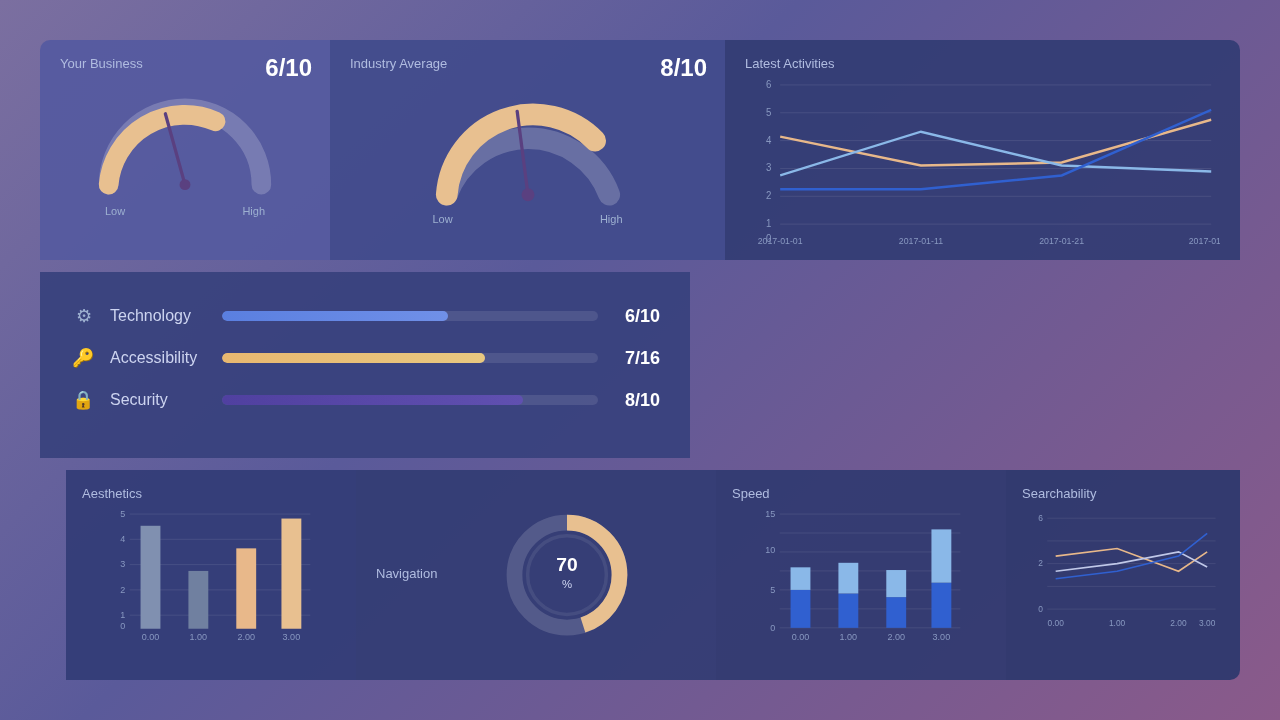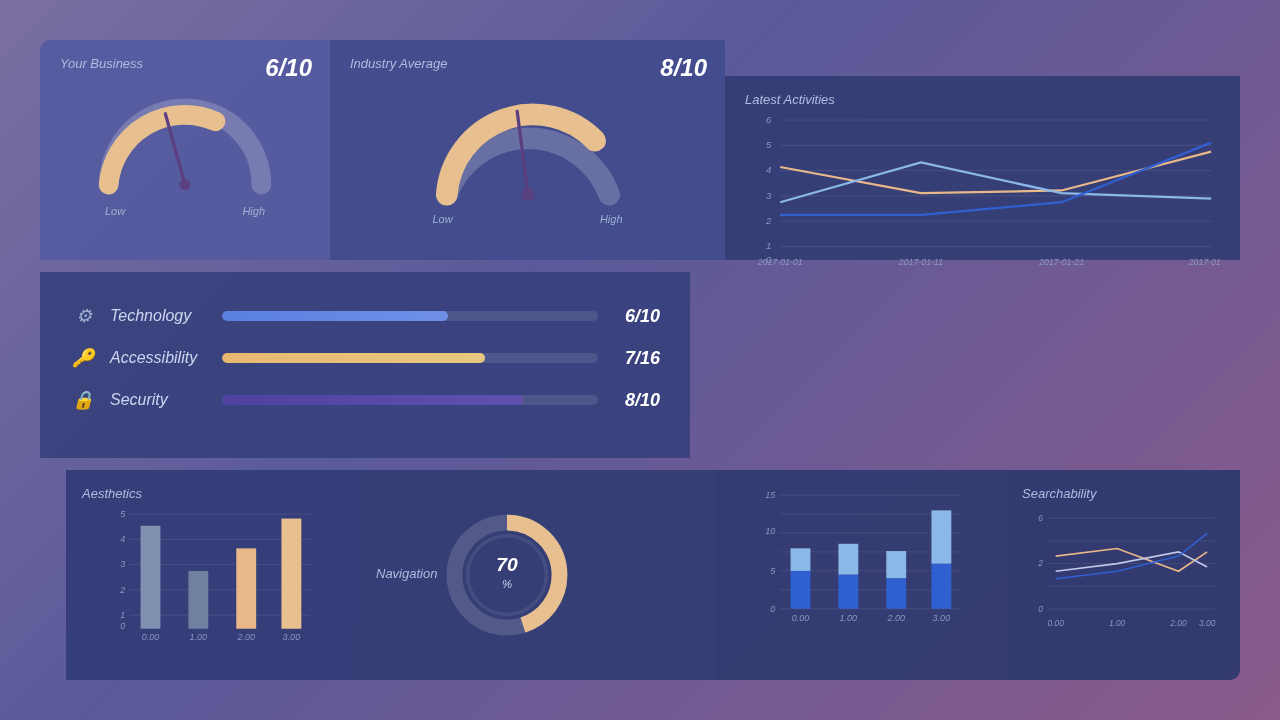--- a/index.html
+++ b/index.html
@@ -83,21 +83,20 @@
     body { display: flex; align-items: center; justify-content: center; }
 
     .main-container {
       width: 1200px;
       height: 640px;
       display: flex;
       flex-direction: column;
       gap: 12px;
       border-radius: 10px;
       overflow: hidden;
-      font-style: italic;
     }
     .top-row {
       display: flex;
       flex-direction: row;
       height: 220px;
     }
     .middle-row {
       display: flex;
       flex-direction: row;
       flex: 1;
@@ -121,21 +120,20 @@
       padding: 16px 20px;
       position: relative;
       flex-shrink: 0;
     }
     .p-activities {
       flex: 1;
       background: rgba(50, 60, 115, 0.92);
       padding: 16px 20px;
       display: flex;
       flex-direction: column;
-      margin-top: 36px;
     }
     .p-metrics {
       width: 650px;
       background: rgba(55, 65, 125, 0.92);
       padding: 22px 30px;
       flex-shrink: 0;
       display: flex;
       flex-direction: column;
       justify-content: center;
     }
@@ -178,21 +176,21 @@
       right: 18px;
       font-size: 24px;
       font-weight: 700;
       color: #fff;
     }
 
     
     .donut-container {
       display: flex;
       align-items: center;
-      justify-content: flex-start;
+      justify-content: center;
       flex: 1;
       position: relative;
     }
 
     svg text { font-family: 'Segoe UI', Arial, sans-serif; }
   </style>
 </head>
 <body>
 
 <div class="main-container">
@@ -353,20 +351,21 @@
           <circle cx="80" cy="80" r="60" fill="none" stroke="#e8c090" stroke-width="18" stroke-dasharray="263.9 376.99" stroke-dashoffset="94.25" transform="rotate(-90 80 80)"></circle>
 
           <circle cx="80" cy="80" r="45" fill="none" stroke="rgba(255,255,255,0.08)" stroke-width="4"></circle>
           <text x="80" y="75" text-anchor="middle" font-size="22" font-weight="700" fill="#fff">70</text>
           <text x="80" y="95" text-anchor="middle" font-size="13" fill="#cdd4f0">%</text>
         </svg>
       </div>
     </div>
 
     <div class="p-speed">
+      <div class="panel-title-text">Speed</div>
       <svg viewBox="0 0 240 155" width="100%" height="140">
 
         <line x1="30" y1="10" x2="230" y2="10" stroke="rgba(255,255,255,0.1)" stroke-width="1"></line>
         <line x1="30" y1="31" x2="230" y2="31" stroke="rgba(255,255,255,0.1)" stroke-width="1"></line>
         <line x1="30" y1="52" x2="230" y2="52" stroke="rgba(255,255,255,0.1)" stroke-width="1"></line>
         <line x1="30" y1="73" x2="230" y2="73" stroke="rgba(255,255,255,0.1)" stroke-width="1"></line>
         <line x1="30" y1="94" x2="230" y2="94" stroke="rgba(255,255,255,0.1)" stroke-width="1"></line>
         <line x1="30" y1="115" x2="230" y2="115" stroke="rgba(255,255,255,0.1)" stroke-width="1"></line>
         <line x1="30" y1="136" x2="230" y2="136" stroke="rgba(255,255,255,0.1)" stroke-width="1"></line>
 

